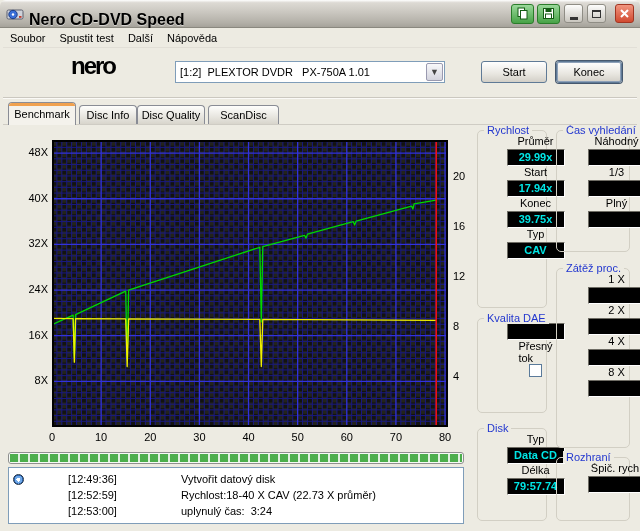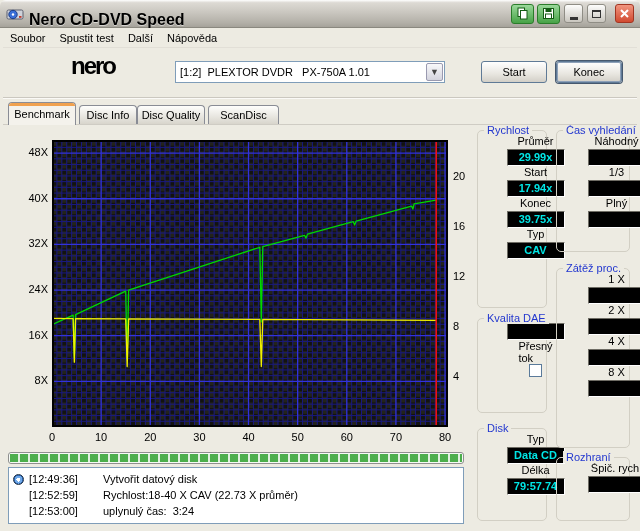--- a/index.html
+++ b/index.html
@@ -65,21 +65,21 @@
     font-weight:bold;font-size:11px;line-height:15px;text-align:center;
     border:1px solid #6e6c64;border-bottom-color:#fff;border-right-color:#fff;}
   .chk{width:13px;height:13px;background:#fff;border:1px solid #5a7a9a;}
   
   .progress{position:absolute;left:8px;top:452px;width:456px;height:12px;border:1px solid #8f8f8f;
     border-radius:3px;background:#f6faf6;padding:1px;}
   .progress-fill{height:100%;
     background:repeating-linear-gradient(90deg,var(--progress-green,#4cae4c) 0 8px,#dff0df 8px 10px);}
   .log{position:absolute;left:8px;top:467px;width:456px;height:57px;background:#fff;
     border:1px solid #7F9DB9;padding:3px 2px 0 4px;overflow:hidden;}
-  .log-row{display:flex;align-items:center;height:16px;}
+  .log-row{display:flex;align-items:center;height:16px;gap:39px;}
   .log-ico-cell{width:16px;flex:0 0 auto;display:flex;align-items:center;}
   .log-time{width:62px;flex:0 0 auto;white-space:pre;}
   .log-text{white-space:pre;padding-left:12px;}
   .cd-ico{width:11px;height:11px;border-radius:50%;
     background:radial-gradient(circle at 50% 50%, #fff 0 2px, #6fa8e8 2px 4px, #2c66b8 4px 6px);
     border:1px solid #234; }
 </style>
 </head>
 <body>
 

